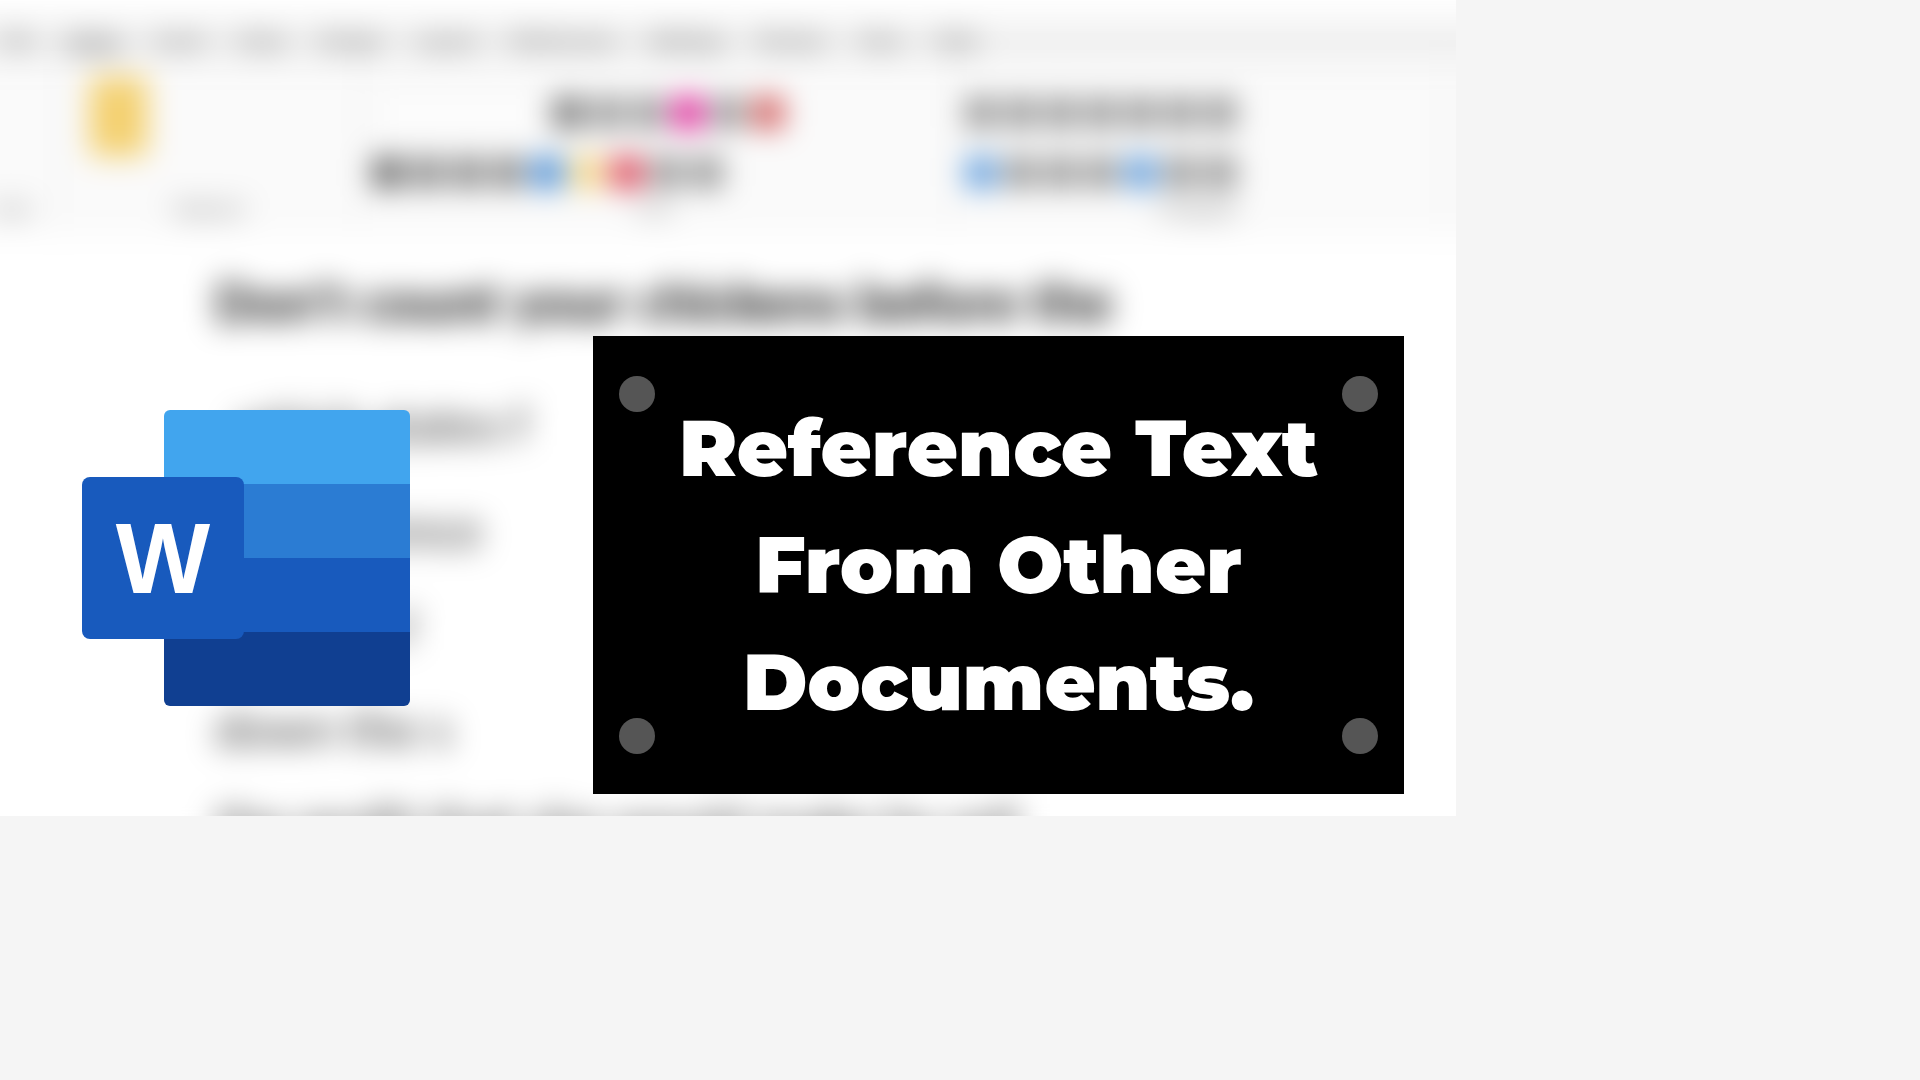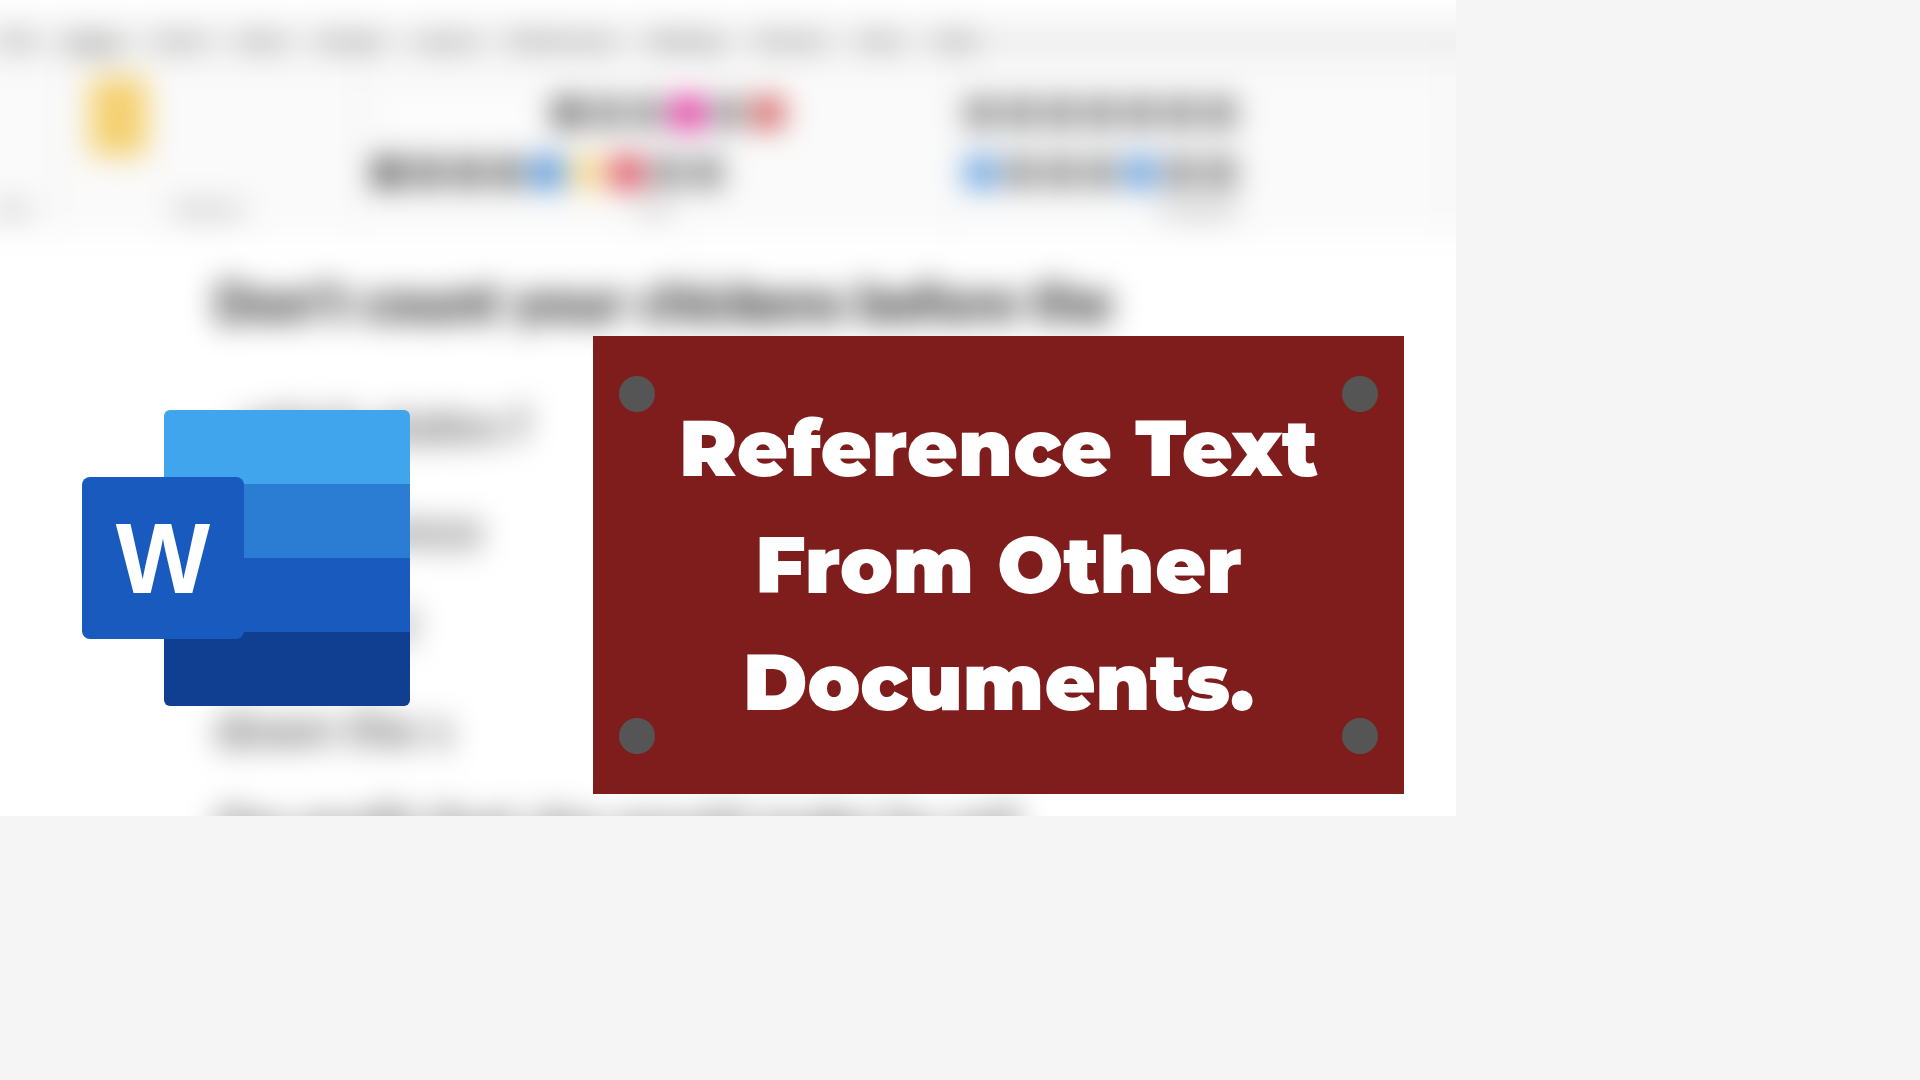--- a/index.html
+++ b/index.html
@@ -158,21 +158,21 @@
     font-weight: 700;
     font-family: 'Segoe UI', Arial, sans-serif;
   }
   
   .title-card {
     position: absolute;
     top: 336px;
     left: 593px;
     width: 811px;
     height: 458px;
-    background: #7f1d1d;
+    background: #000000;
     z-index: 9;
     display: flex;
     align-items: center;
     justify-content: center;
     padding: 30px;
     box-sizing: border-box;
   }
   
   .title-text {
     color: #fff;

